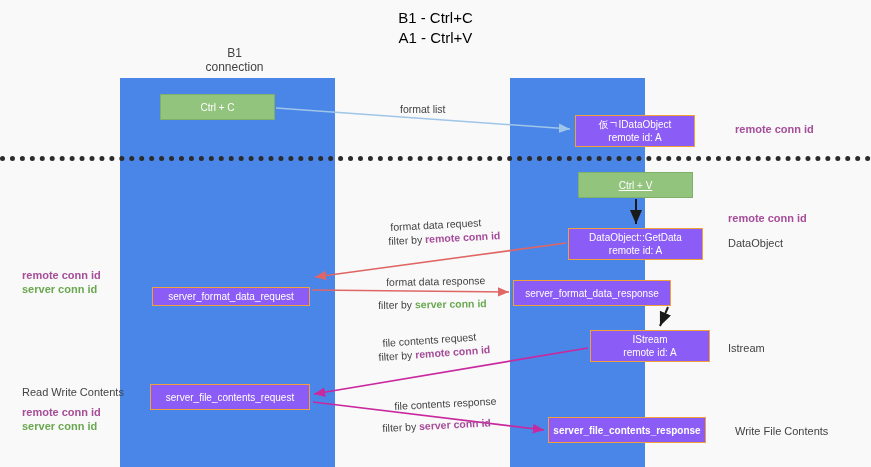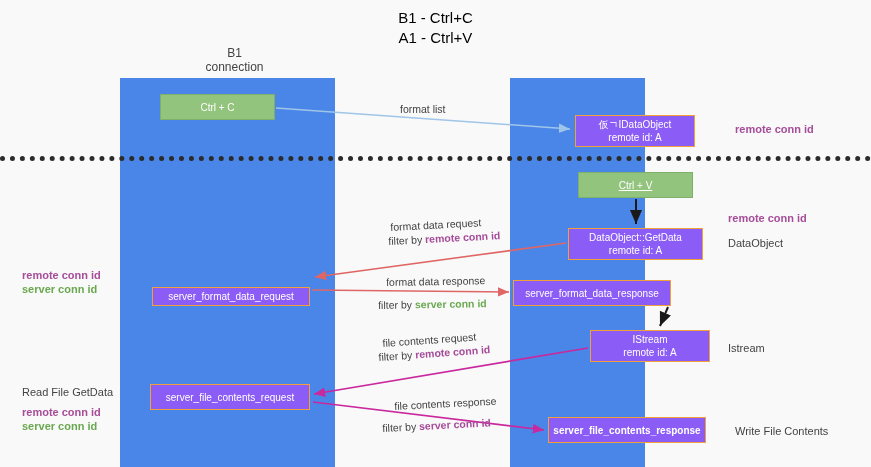--- a/index.html
+++ b/index.html
@@ -215,18 +215,18 @@
   <div class="note" id="note-write">
     <span>Write File Contents</span>
   </div>
 
   <div class="note" id="note-left-1">
     <div class="mag">remote conn id</div>
     <div class="grn">server conn id</div>
   </div>
 
   <div class="note" id="note-left-2">
-    <div class="plain" style="margin-bottom:6px;">Read File GetData</div>
+    <div class="plain" style="margin-bottom:6px;">Read Write Contents</div>
     <div class="mag">remote conn id</div>
     <div class="grn">server conn id</div>
   </div>
 
 </div>
 
 </body></html>

